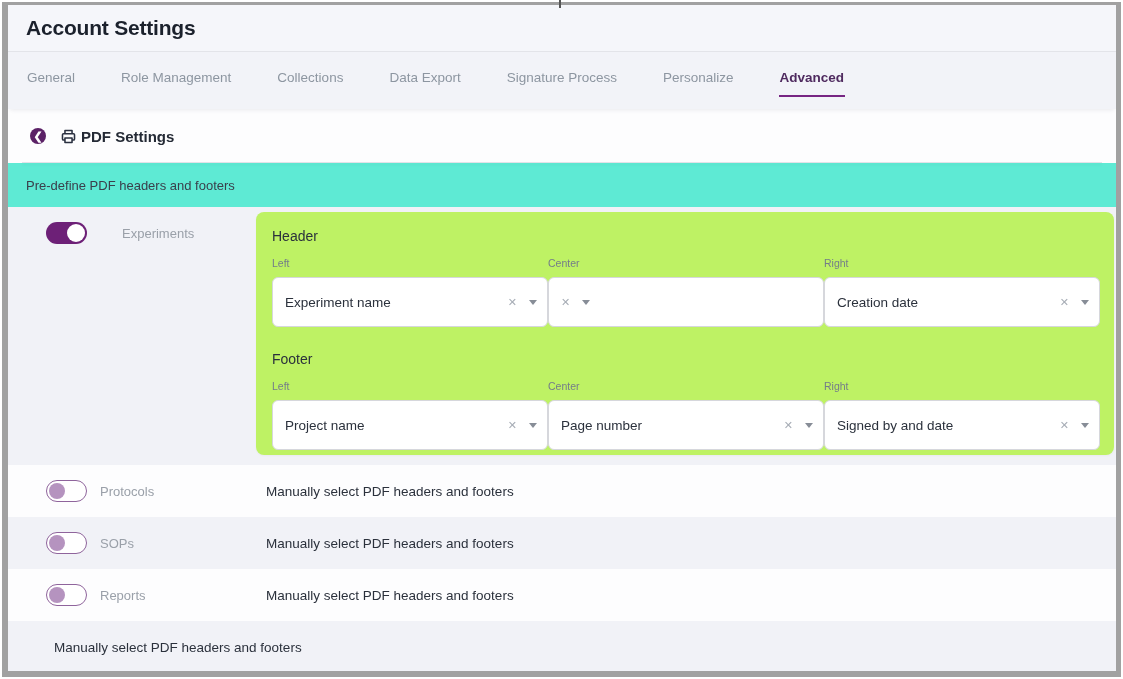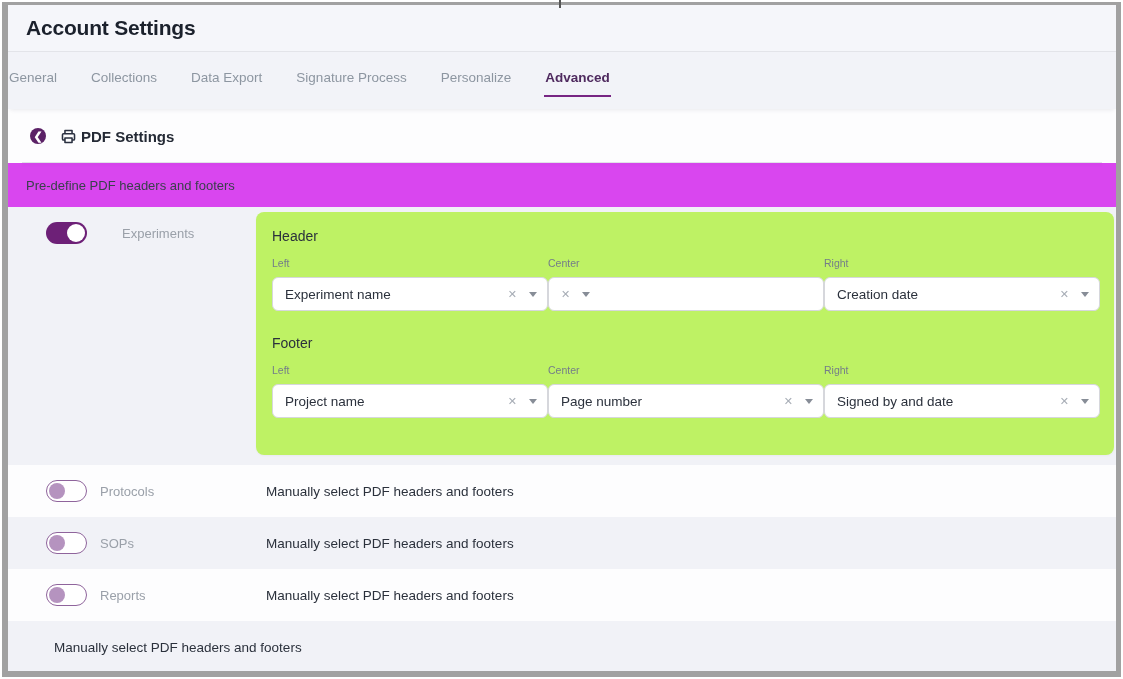--- a/index.html
+++ b/index.html
@@ -8,58 +8,58 @@
     border-style:solid;border-color:#a1a1a1;border-width:3px 5px 6px 6px;
     background:#f3f4f8;overflow:hidden;}
   .top-tick{position:absolute;left:559px;top:0;width:2px;height:8px;background:#555;}
 
   
   .title-bar{height:46px;display:flex;align-items:center;padding-left:18px;
     border-bottom:1px solid #e3e4e9;background:#f5f6fa;}
   .title-bar h1{margin:0;font-size:21px;font-weight:700;color:#1b212c;letter-spacing:-.2px;}
 
   
-  .tab-bar{height:57px;display:flex;align-items:center;gap:32px;padding-left:0;
+  .tab-bar{height:57px;display:flex;align-items:center;gap:44px;padding-left:18px;
     background:#f2f3f8;box-shadow:0 3px 4px -2px rgba(60,60,90,.10);position:relative;z-index:2;}
   .tab{font-size:13.5px;color:#8d96a1;cursor:pointer;padding:6px 1px 10px;
     border-bottom:2px solid transparent;white-space:nowrap;}
   .tab.active{color:#4f2a5f;font-weight:700;border-bottom-color:#772583;}
 
   
   .pdf-bar{height:54px;background:#fdfdfe;display:flex;align-items:center;padding-left:22px;position:relative;}
   .pdf-bar::after{content:"";position:absolute;left:14px;right:14px;bottom:0;height:1px;
     background:#e2e2e8;box-shadow:0 2px 3px rgba(0,0,0,.06);}
   .back-btn{width:16px;height:16px;border-radius:50%;background:#5b2166;border:none;padding:0;
     color:#ffffff;font-size:11px;line-height:15px;font-weight:700;cursor:pointer;
     display:flex;align-items:center;justify-content:center;}
   .printer{margin-left:14px;display:flex;align-items:center;}
   .pdf-title{margin-left:4px;font-size:15px;font-weight:700;color:#242a35;}
 
   
-  .predefine{height:44px;background:#d946ef;display:flex;align-items:center;padding-left:18px;
+  .predefine{height:44px;background:#5eead4;display:flex;align-items:center;padding-left:18px;
     font-size:13px;color:#3a404c;}
 
   
   .toggle{width:41px;height:22px;border-radius:12px;position:relative;cursor:pointer;flex:0 0 auto;box-sizing:border-box;}
   .toggle.on{background:#6d2077;}
   .toggle.on .knob{position:absolute;right:2px;top:2px;width:18px;height:18px;background:#fff;border-radius:50%;}
   .toggle.off{background:#fff;border:1.5px solid #8f649c;}
   .toggle.off .knob{position:absolute;left:2px;top:1.5px;width:16px;height:16px;background:#b593bf;border-radius:50%;}
   .toggle-label{margin-left:13px;font-size:13px;color:#9aa0a9;}
 
   
   .exp-row{height:258px;background:#f1f2f7;position:relative;}
   .exp-row .toggle-group{position:absolute;left:38px;top:15px;display:flex;align-items:center;gap:22px;}
   .card{position:absolute;left:248px;top:5px;right:2px;height:243px;background:#bef264;
     border-radius:8px;box-sizing:border-box;padding:16px 14px 16px 16px;box-shadow:0 1px 2px rgba(40,40,70,.04);}
   .group-title{font-size:14px;font-weight:500;color:#2b313c;margin-bottom:13px;}
   .group-title.footer-title{margin-top:24px;}
   .field-grid{display:grid;grid-template-columns:1fr 1fr 1fr;}
   .field label{display:block;font-size:10.5px;color:#747d89;margin-bottom:8px;}
-  .select{height:34px;box-sizing:border-box;border:1px solid #d6d7dc;border-radius:6px;background:#fff;
+  .select{height:50px;box-sizing:border-box;border:1px solid #d6d7dc;border-radius:6px;background:#fff;
     display:flex;align-items:center;padding:0 10px 0 12px;cursor:pointer;}
   .select .value{flex:1;font-size:13.5px;color:#2b313c;white-space:nowrap;overflow:hidden;}
   .select .clear{font-size:11px;color:#a6acb5;margin-right:12px;cursor:pointer;}
   .select .caret{width:0;height:0;border-left:4px solid transparent;border-right:4px solid transparent;
     border-top:5px solid #878d97;cursor:pointer;}
 
   
   .row{height:52px;display:flex;align-items:center;padding-left:38px;background:#fdfdfe;}
   .row.alt{background:#f1f2f7;}
   .row .toggle-group{display:flex;align-items:center;flex:0 0 212px;}
@@ -69,20 +69,21 @@
 <body>
 
 <div class="frame">
 
   <header class="title-bar">
     <h1>Account Settings</h1>
   </header>
 
   <nav class="tab-bar">
     <div class="tab">General</div>
+    <div class="tab">Role Management</div>
     <div class="tab">Collections</div>
     <div class="tab">Data Export</div>
     <div class="tab">Signature Process</div>
     <div class="tab">Personalize</div>
     <div class="tab active">Advanced</div>
   </nav>
 
   <div class="pdf-bar">
     <button class="back-btn">❮</button>
     <span class="printer">

